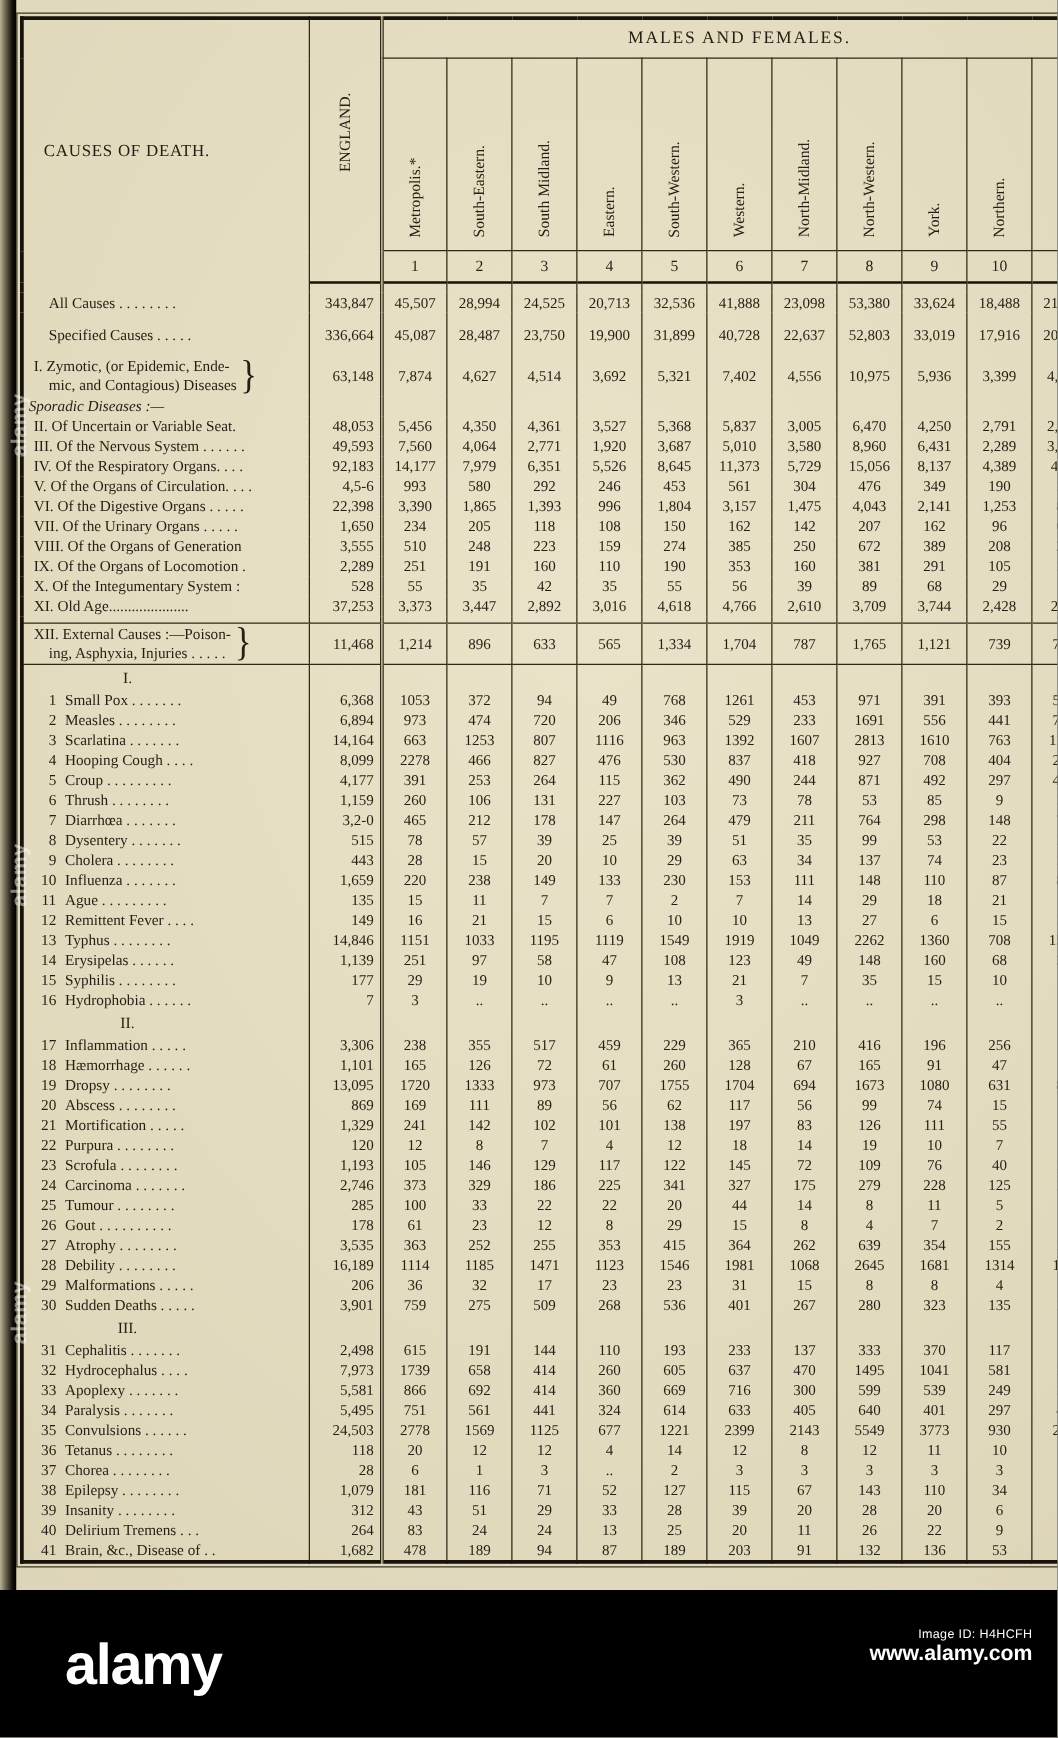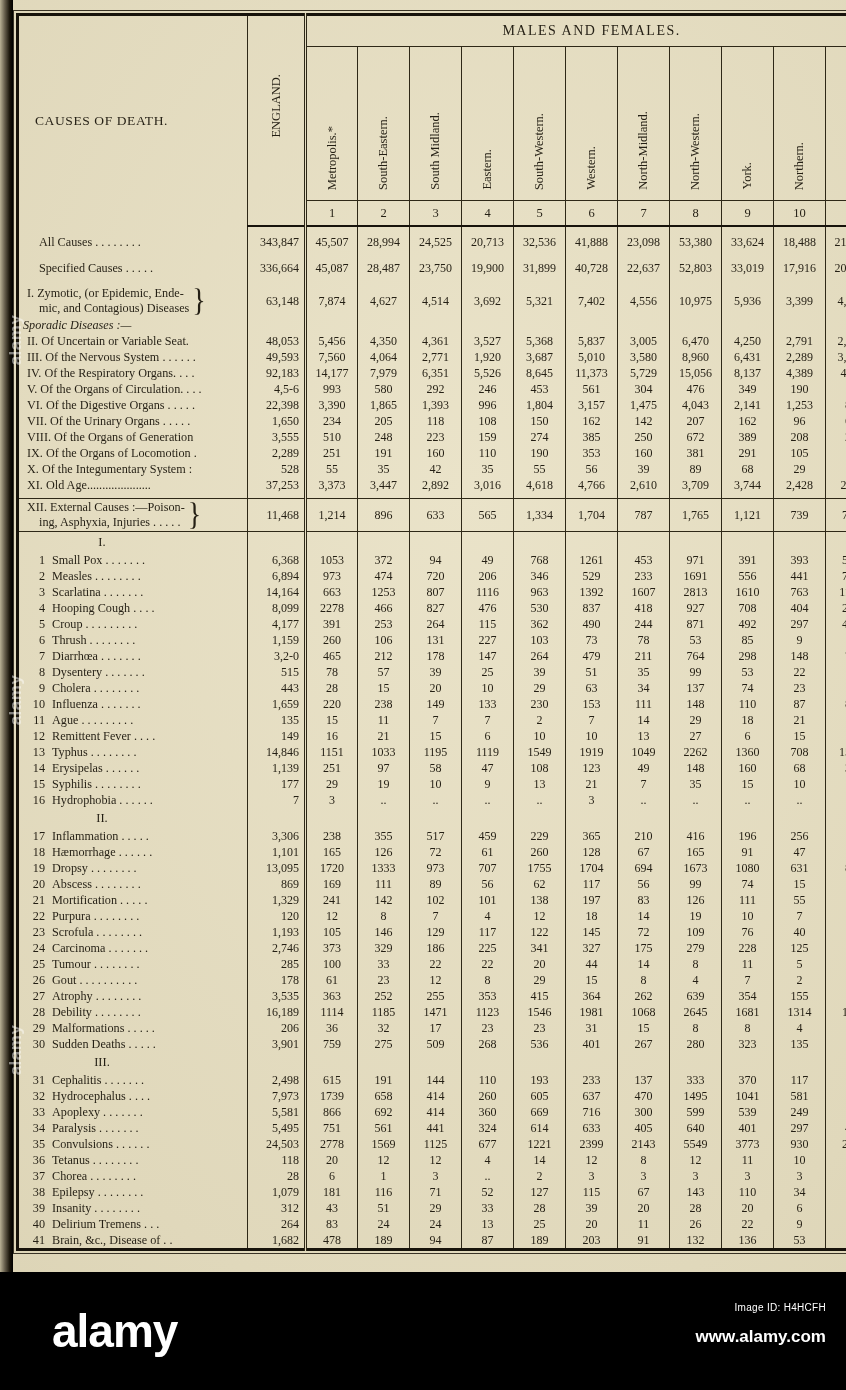--- a/index.html
+++ b/index.html
@@ -47,21 +47,21 @@
   .twolines div:last-child { padding-left: 12px; }
   .brace { font-size: 28px; line-height: 28px; margin-left: 3px; transform: scaleY(1.15); display: inline-block; }
   tr.xii td { border-top: 1px solid #2e2817; border-bottom: 1px solid #2e2817; }
   .alamy-bar {
     position: absolute; left: 0; bottom: 0; width: 846px; height: 118px; background: #000;
     font-family: "Liberation Sans", sans-serif; color: #fff; z-index: 10;
   }
   .alamy-logo { position: absolute; left: 52px; top: 32px; font-size: 46px; font-weight: bold; letter-spacing: -1px; }
   .alamy-meta { position: absolute; right: 20px; top: 30px; text-align: right; }
   .alamy-id { font-size: 10px; letter-spacing: .3px; }
-  .alamy-url { font-size: 17px; font-weight: bold; margin-top: 14px; }
+  .alamy-url { font-size: 17px; font-weight: bold; }
 </style>
 </head>
 <body>
 
 <div class="page">
   <div class="gutter"></div>
 
   <div class="side-wm" style="top:330px">alamy</div>
   <div class="side-wm" style="top:690px">alamy</div>
   <div class="side-wm" style="top:1040px">alamy</div>

